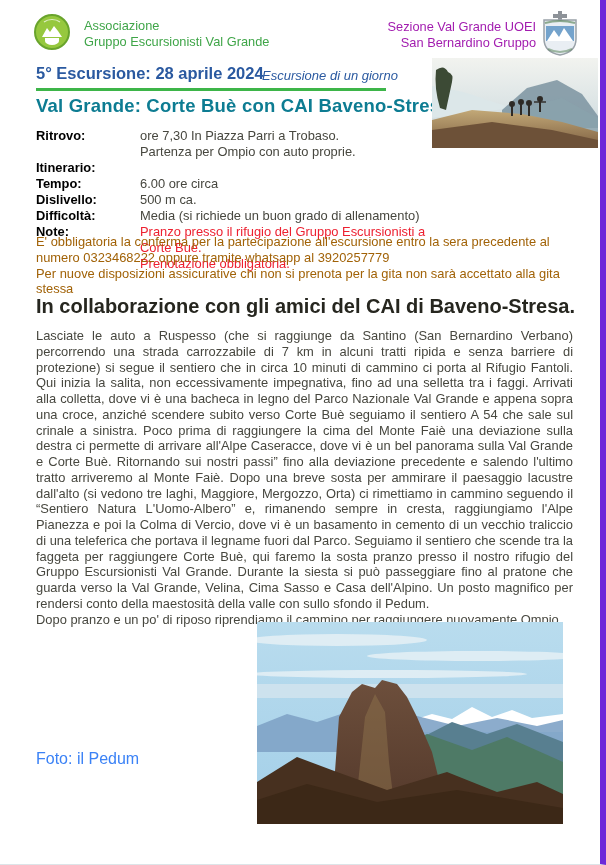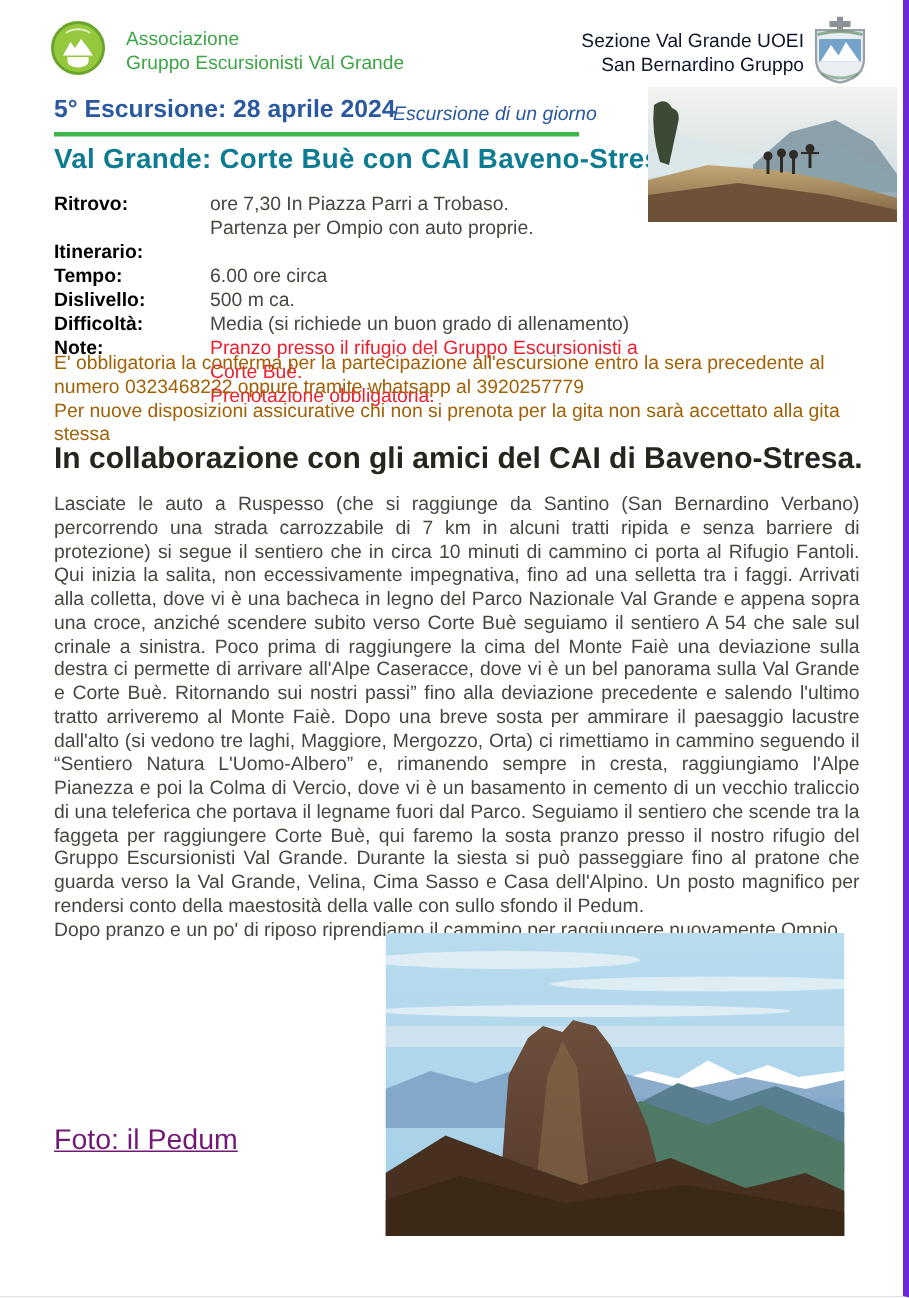--- a/index.html
+++ b/index.html
@@ -1,25 +1,25 @@
 <!DOCTYPE html>
 <html lang="it"><head>
 <meta charset="utf-8">
 <style>
   html,body{margin:0;padding:0;background:#ffffff;}
   .page{
     position:relative;width:606px;height:865px;background:#fff;
     font-family:"Liberation Sans",sans-serif;color:#47473f;
     overflow:hidden;box-sizing:border-box;
-    border-right:4px solid #6d28d9;border-bottom:1px solid #dde4e8;
+    border-right:6px solid #6d28d9;border-bottom:1px solid #dde4e8;
   }
   
   .assoc-logo{position:absolute;left:34px;top:14px;width:36px;height:36px;}
   .assoc-text{position:absolute;left:84px;top:18px;font-size:12.8px;line-height:16px;color:#3fa548;}
-  .section-text{position:absolute;left:0;top:19px;width:536px;text-align:right;font-size:12.8px;line-height:16px;color:#0f172a;}
+  .section-text{position:absolute;left:0;top:19px;width:536px;text-align:right;font-size:12.8px;line-height:16px;color:#a21caf;}
   .crest{position:absolute;left:541px;top:11px;width:38px;height:46px;}
   
   .event-heading{position:absolute;left:36px;top:64px;font-size:16.5px;font-weight:bold;color:#2a59a0;}
   .event-sub{position:absolute;left:262px;top:68px;font-size:13px;font-style:italic;color:#2a59a0;}
   .rule{position:absolute;left:36px;top:88px;width:350px;height:2.5px;background:#3db549;}
   .event-title{position:absolute;left:36px;top:95px;font-size:18.5px;font-weight:bold;color:#0d7c92;letter-spacing:.2px;}
   .photo-top{position:absolute;left:432px;top:58px;width:166px;height:90px;}
   
   .details{position:absolute;left:36px;top:128px;width:396px;font-size:12.9px;line-height:16px;}
   .drow{display:flex;}
@@ -28,21 +28,21 @@
   .red{color:#ed2030;}
   
   .notice{position:absolute;left:36px;top:234px;width:552px;font-size:12.9px;line-height:15.8px;color:#a16207;}
   .notice p{margin:0;}
   
   .collab{position:absolute;left:36px;top:295px;font-size:20px;font-weight:bold;color:#26261f;}
   .bodytext{position:absolute;left:36px;top:328px;width:537px;font-size:12.9px;line-height:15.75px;color:#47473f;}
   .bodytext p{margin:0;}
   .bodytext .just{text-align:justify;}
   .photo-bottom{position:absolute;left:257px;top:622px;width:306px;height:202px;}
-  .caption{position:absolute;left:36px;top:750px;font-size:19px;color:#701a75;text-decoration:underline;}
+  .caption{position:absolute;left:36px;top:750px;font-size:16px;color:#3b82f6;}
 </style>
 </head>
 <body>
 
 <div class="page">
 
   <div class="assoc-logo">
     <svg viewBox="0 0 36 36" width="36" height="36">
       <circle cx="18" cy="18" r="17" fill="#96c83e" stroke="#69a42c" stroke-width="2"></circle>
       <path d="M8,23 L13,14 L16,18 L20,12 L24,17 L28,23 Z" fill="#ffffff"></path>

